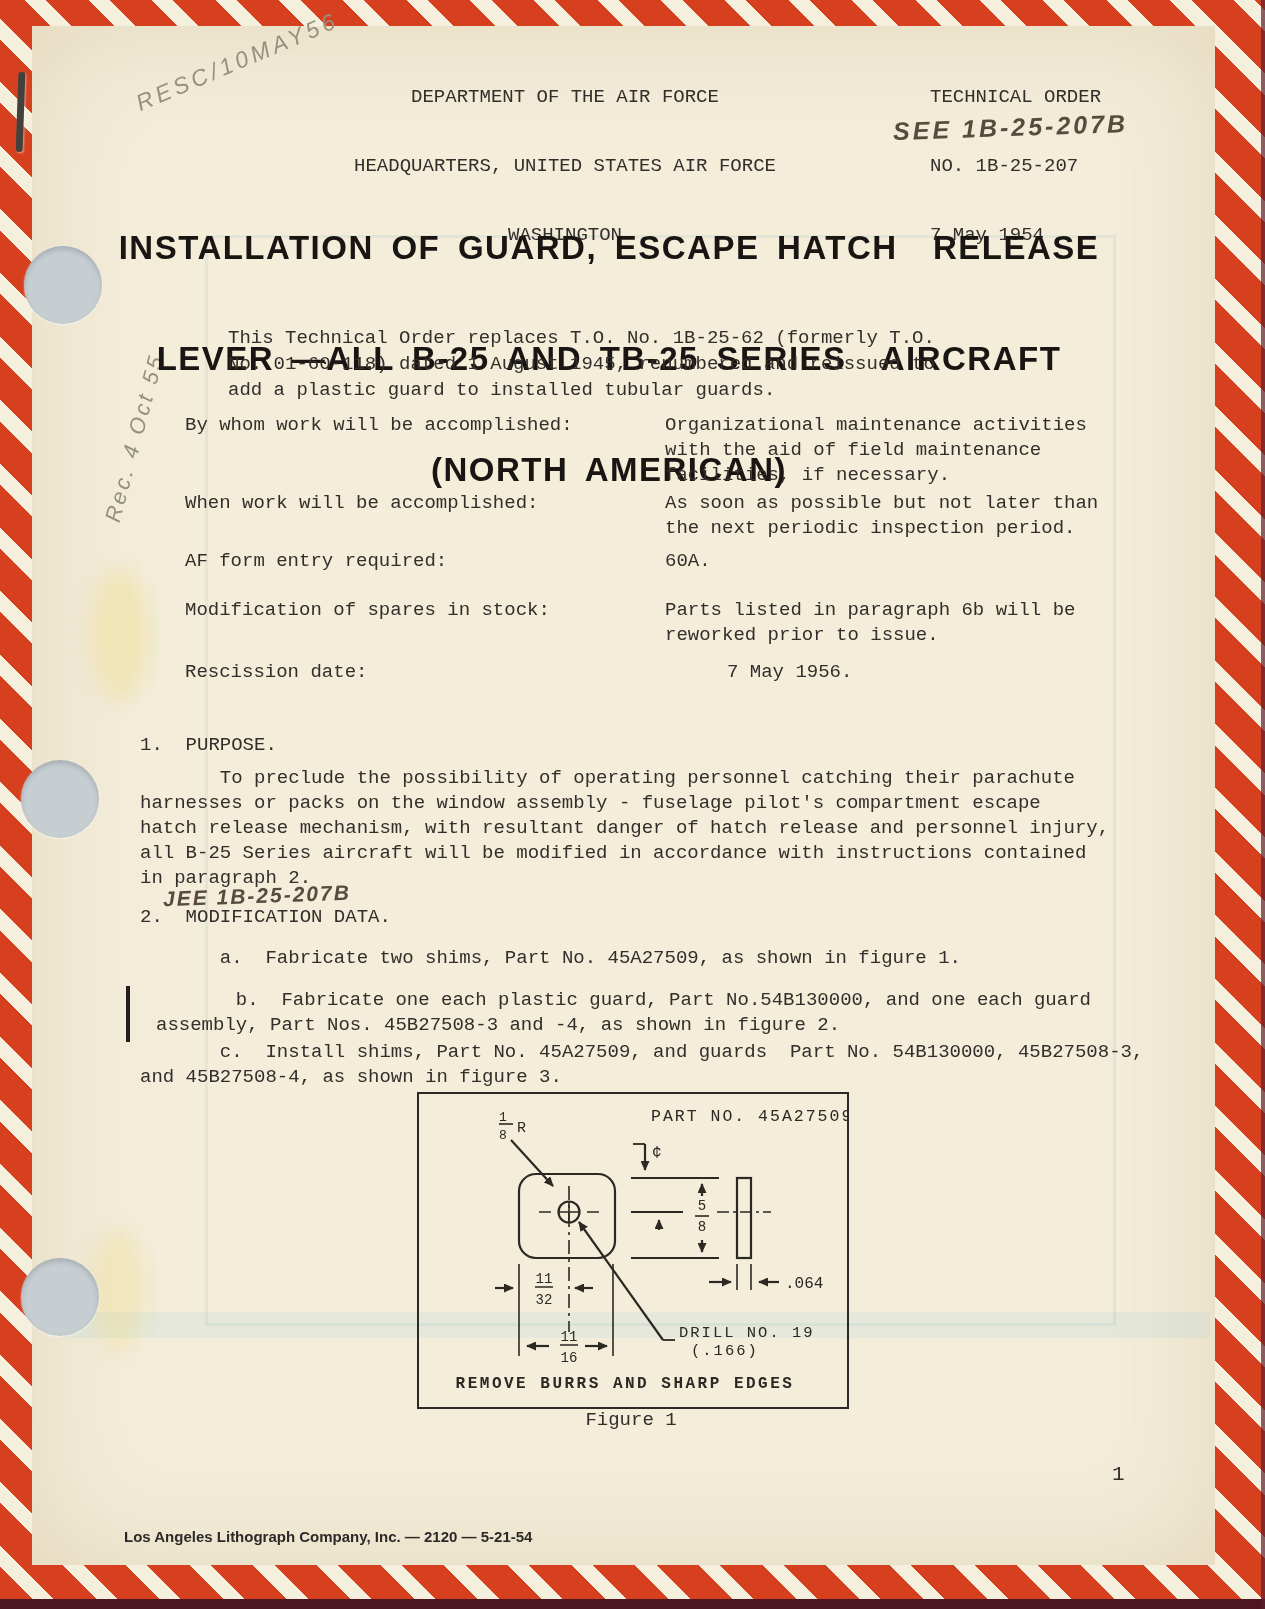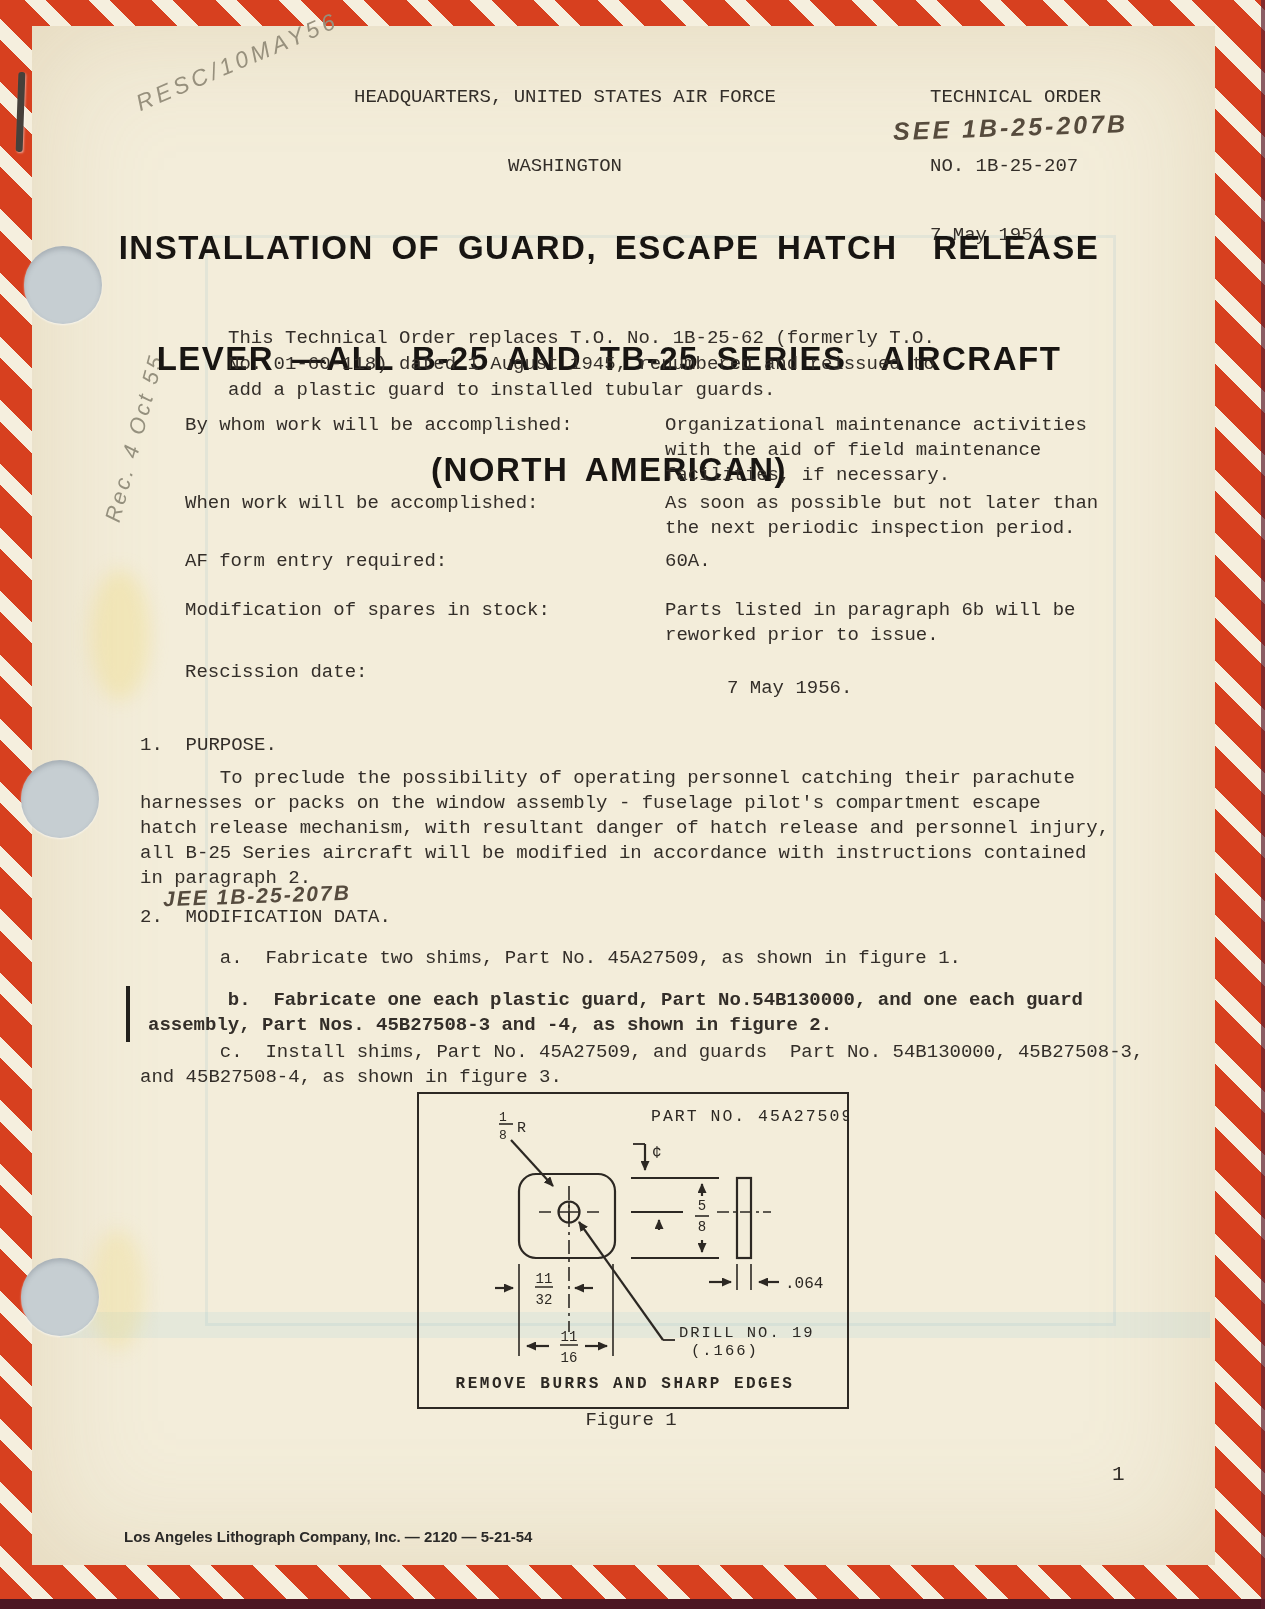--- a/index.html
+++ b/index.html
@@ -47,20 +47,21 @@
   <div class="ghost" style="left:90px;top:1230px;width:55px;height:120px;background:rgba(238,216,110,0.25);border-radius:50%;filter:blur(9px);"></div>
 
   <div class="abs" style="left:17px;top:72px;width:7px;height:80px;background:#46403a;border-radius:3px;transform:rotate(2deg);box-shadow:1px 1px 2px rgba(255,255,255,.5);"></div>
   <div class="hole" style="left:24px;top:246px;"></div>
   <div class="hole" style="left:21px;top:760px;"></div>
   <div class="hole" style="left:21px;top:1258px;"></div>
   <div class="darkstrip-bottom"></div>
   <div class="darkstrip-right"></div>
 
   <div class="abs type hdr" style="left:330px;top:40px;width:470px;text-align:center;">
+    <div>DEPARTMENT OF THE AIR FORCE</div>
     <div>HEADQUARTERS, UNITED STATES AIR FORCE</div>
     <div>WASHINGTON</div>
   </div>
   <div class="abs type hdr" style="left:930px;top:40px;">
     <div>TECHNICAL ORDER</div>
     <div>NO. 1B-25-207</div>
     <div>7 May 1954</div>
   </div>
 
   <div class="abs hand" style="left:132px;top:92px;font-size:23px;letter-spacing:4px;color:#97907d;transform:rotate(-23deg);transform-origin:left top;">RESC/10MAY56</div>
@@ -88,33 +89,33 @@
 the next periodic inspection period.</div>
 
   <div class="abs type" style="left:185px;top:549px;">AF form entry required:</div>
   <div class="abs type" style="left:665px;top:549px;">60A.</div>
 
   <div class="abs type" style="left:185px;top:598px;">Modification of spares in stock:</div>
   <div class="abs type" style="left:665px;top:598px;width:520px;">Parts listed in paragraph 6b will be
 reworked prior to issue.</div>
 
   <div class="abs type" style="left:185px;top:660px;">Rescission date:</div>
-  <div class="abs type" style="left:727px;top:660px;margin-top:16px;">7 May 1956.</div>
+  <div class="abs type" style="left:727px;top:660px;">7 May 1956.</div>
 
   <div class="abs type" style="left:140px;top:733px;">1.  PURPOSE.</div>
   <div class="abs type" style="left:140px;top:766px;width:1075px;">       To preclude the possibility of operating personnel catching their parachute
 harnesses or packs on the window assembly - fuselage pilot's compartment escape
 hatch release mechanism, with resultant danger of hatch release and personnel injury,
 all B-25 Series aircraft will be modified in accordance with instructions contained
 in paragraph 2.</div>
 
   <div class="abs type" style="left:140px;top:905px;">2.  MODIFICATION DATA.</div>
   <div class="abs type" style="left:140px;top:946px;width:1075px;">       a.  Fabricate two shims, Part No. 45A27509, as shown in figure 1.</div>
   <div class="abs" style="left:126px;top:986px;width:4px;height:56px;background:#23201c;"></div>
-  <div class="abs type" style="left:148px;top:988px;width:1075px;font-weight:bold;">       b.  Fabricate one each plastic guard, Part No.54B130000, and one each guard
+  <div class="abs type" style="left:156px;top:988px;width:1075px;">       b.  Fabricate one each plastic guard, Part No.54B130000, and one each guard
 assembly, Part Nos. 45B27508-3 and -4, as shown in figure 2.</div>
   <div class="abs type" style="left:140px;top:1040px;width:1085px;">       c.  Install shims, Part No. 45A27509, and guards  Part No. 54B130000, 45B27508-3,
 and 45B27508-4, as shown in figure 3.</div>
 
   <div class="abs" style="left:417px;top:1092px;width:428px;height:313px;border:2.5px solid #2c2823;">
     <svg width="428" height="313" viewBox="0 0 428 313">
       <defs>
         <marker id="arw" markerWidth="11" markerHeight="9" refX="9" refY="4.5" orient="auto" markerUnits="userSpaceOnUse">
           <path d="M0,0 L10,4.5 L0,9 z" fill="#2c2823"></path>
         </marker>

